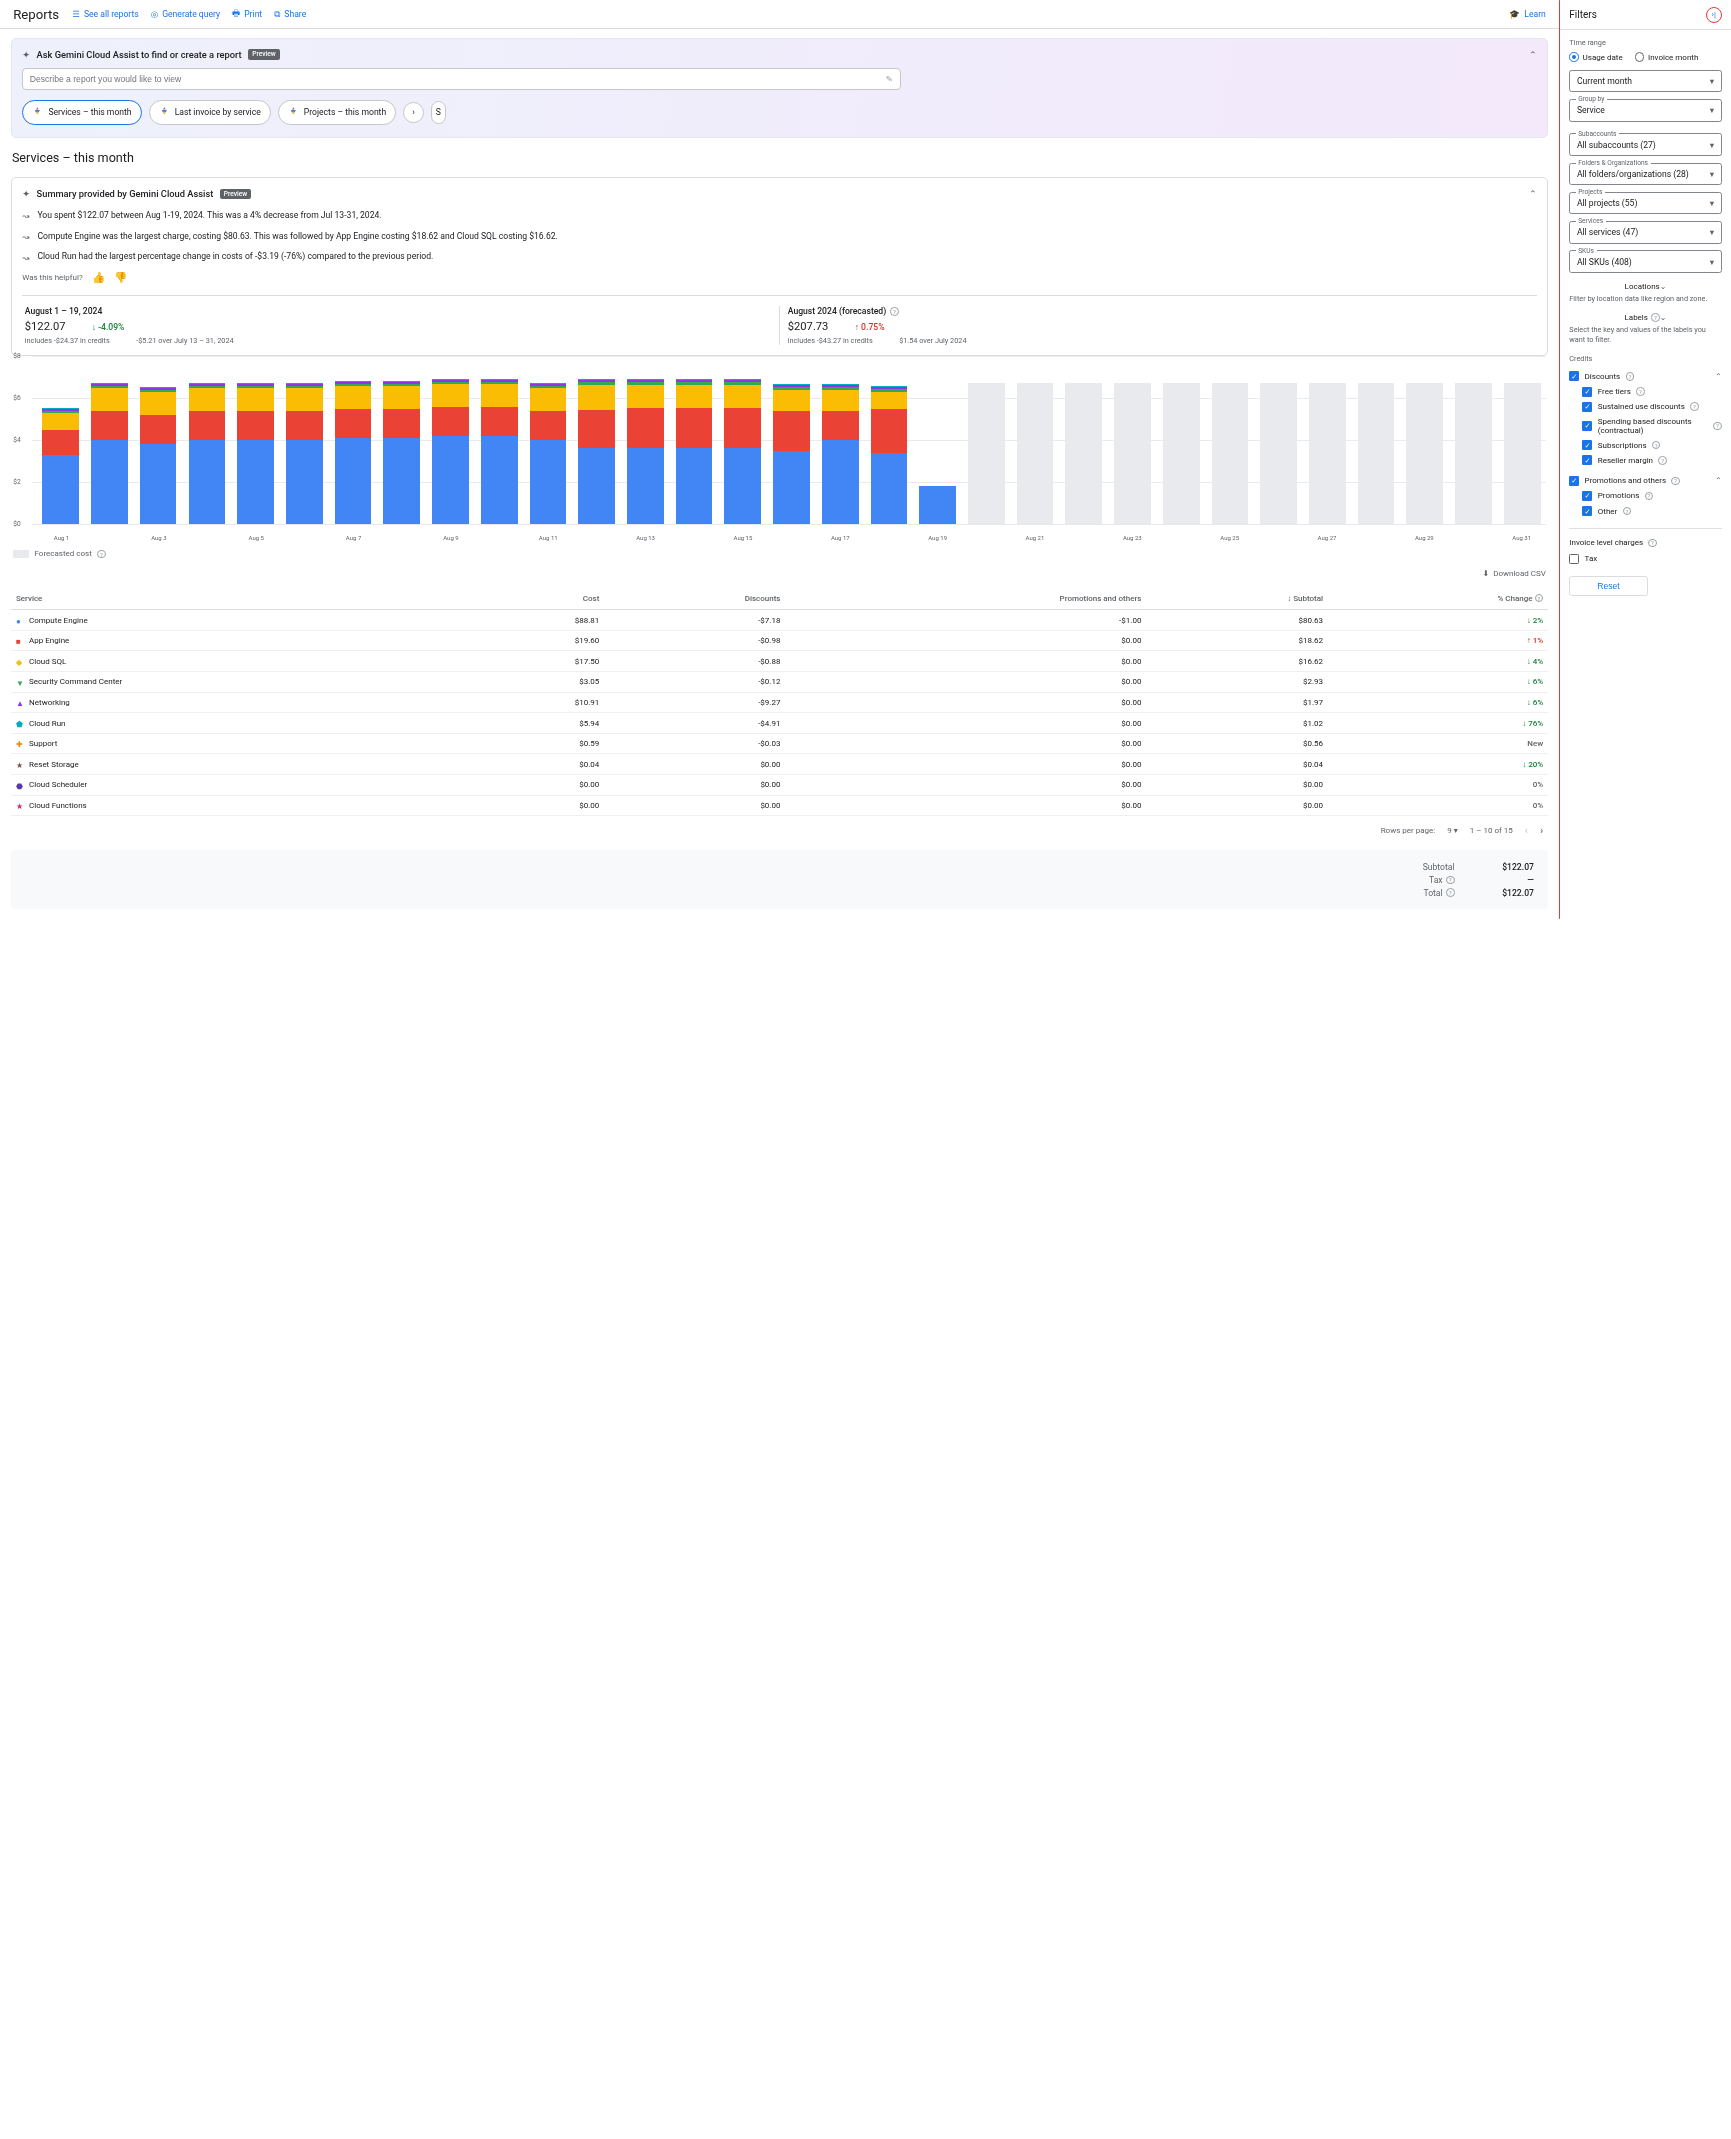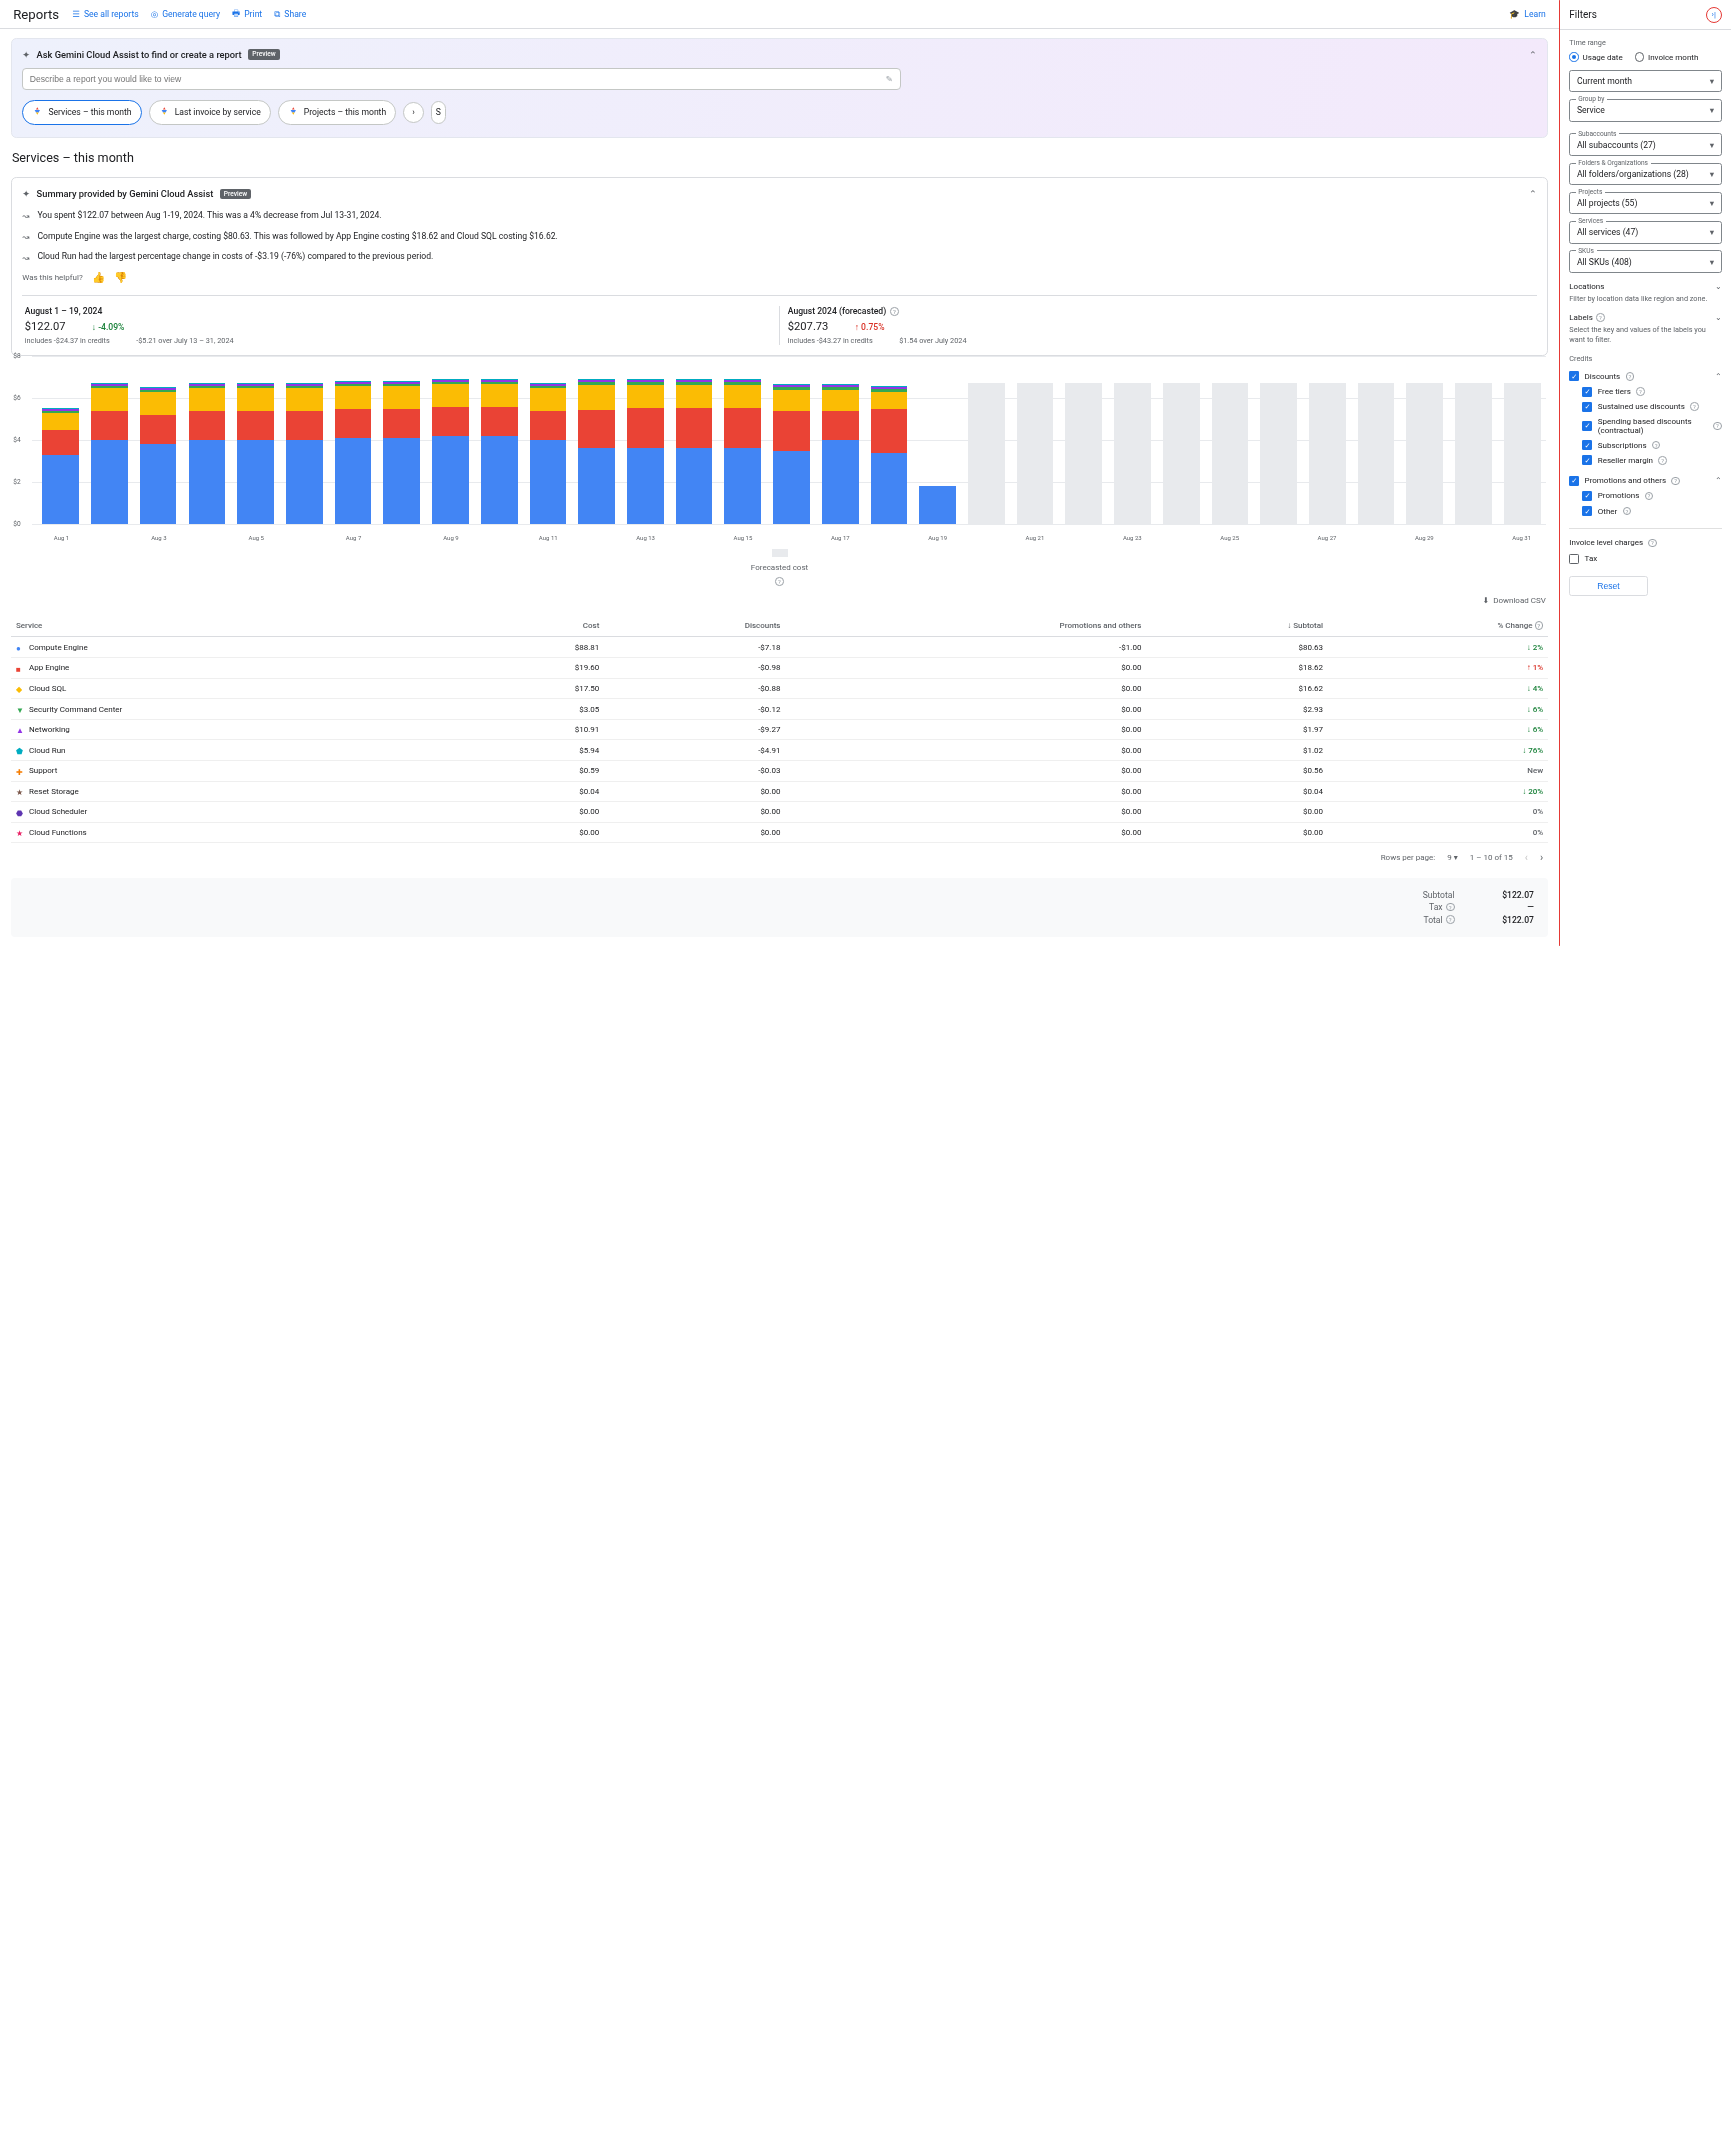--- a/index.html
+++ b/index.html
@@ -63,21 +63,21 @@
 .chart-area { position: relative; height: 185px; margin: 0 2.6px; }
 .y-grid { position: absolute; left: 18.5px; right: 0; }
 .y-line { position: absolute; left: 0; right: 0; border-top: 0.7px solid #e8eaed; }
 .y-label { position: absolute; left: 0; font-size: 6.6px; color: #5f6368; transform: translateY(-50%); }
 .bars-container { position: absolute; left: 24px; right: 0; top: 0; bottom: 17px; display: flex; align-items: flex-end; gap: 1.7px; }
 .bar-group { flex: 1; display: flex; justify-content: center; align-items: flex-end; position: relative; height: 100%; }
 .bar { width: 78%; display: flex; flex-direction: column; justify-content: flex-end; }
 .seg { width: 100%; }
 .x-labels { position: absolute; left: 24px; right: 0; bottom: 0; display: flex; font-size: 6px; color: #5f6368; }
 .x-label { flex: 1; text-align: center; }
-.legend-row { display: flex; align-items: center; gap: 5.3px; margin: 8px 2.6px; font-size: 8px; color: #5f6368; flex-direction: column; }
+.legend-row { display: flex; align-items: flex-end; gap: 5.3px; margin: 8px 2.6px; font-size: 8px; color: #5f6368; }
 .legend-swatch { width: 16px; height: 8px; }
 
 .download-row { text-align: right; margin: 9.3px 2.6px; }
 .download-link { font-size: 8px; color: #5f6368; display: inline-flex; gap: 4px; align-items: center; cursor: pointer; }
 
 
 table.data { width: 100%; border-collapse: collapse; font-size: 8px; margin-top: 4px; }
 table.data th { text-align: right; font-weight: 500; padding: 6.6px 5.3px; border-bottom: 0.7px solid #dadce0; color: #5f6368; font-size: 8px; }
 table.data th:first-child { text-align: left; }
 table.data td { padding: 5.3px 5.3px; border-bottom: 0.7px solid #efefef; text-align: right; }
@@ -102,21 +102,21 @@
 .filters-body { padding: 8px 9.3px; }
 .filter-label { font-size: 7.3px; color: #5f6368; margin-bottom: 4px; }
 .radio-row { display: flex; gap: 12px; font-size: 8px; margin: 5.3px 0 8px; }
 .radio { display: flex; align-items: center; gap: 4px; }
 .radio-circ { width: 9.3px; height: 9.3px; border: 1.3px solid #5f6368; border-radius: 50%; display: flex; align-items: center; justify-content: center; }
 .radio-circ.checked { border-color: #1a73e8; }
 .radio-dot { width: 4.6px; height: 4.6px; background: #1a73e8; border-radius: 50%; }
 .select-box { border: 0.7px solid #80868b; border-radius: 2.6px; padding: 5.3px 6.6px; font-size: 8.6px; display: flex; justify-content: space-between; align-items: center; margin-bottom: 6.6px; cursor: pointer; position: relative; }
 .select-box .float-label { position: absolute; top: -4.6px; left: 5.3px; background: #fff; padding: 0 2.6px; font-size: 6.6px; color: #5f6368; }
 .filter-section { margin-top: 9.3px; }
-.filter-section-header { display: flex; justify-content: space-between; align-items: center; font-size: 8px; cursor: pointer; }
+.filter-section-header { display: flex; justify-content: center; align-items: center; font-size: 8px; cursor: pointer; }
 .filter-desc { font-size: 7.3px; color: #5f6368; margin-top: 2.6px; line-height: 1.4; }
 .credits-list { margin-top: 5.3px; }
 .credits-group { margin-bottom: 5.3px; }
 .credit-item { display: flex; align-items: center; gap: 5.3px; padding: 2.6px 0; font-size: 8px; }
 .credit-item.sub { padding-left: 13.2px; }
 .cbx { width: 10px; height: 10px; background: #1a73e8; border-radius: 1.3px; display: flex; align-items: center; justify-content: center; color: #fff; font-size: 7.3px; flex-shrink: 0; }
 .cbx.empty { background: #fff; border: 1.3px solid #5f6368; }
 .help-circ { width: 8.6px; height: 8.6px; border: 0.7px solid #9aa0a6; border-radius: 50%; display: inline-flex; align-items: center; justify-content: center; font-size: 6px; color: #9aa0a6; flex-shrink: 0; }
 .credit-spacer { flex: 1; }
 .reset-btn { border: 0.7px solid #dadce0; background: #fff; color: #1a73e8; padding: 4px 27px; border-radius: 2.6px; font-size: 8.6px; margin-top: 9.3px; cursor: pointer; }

